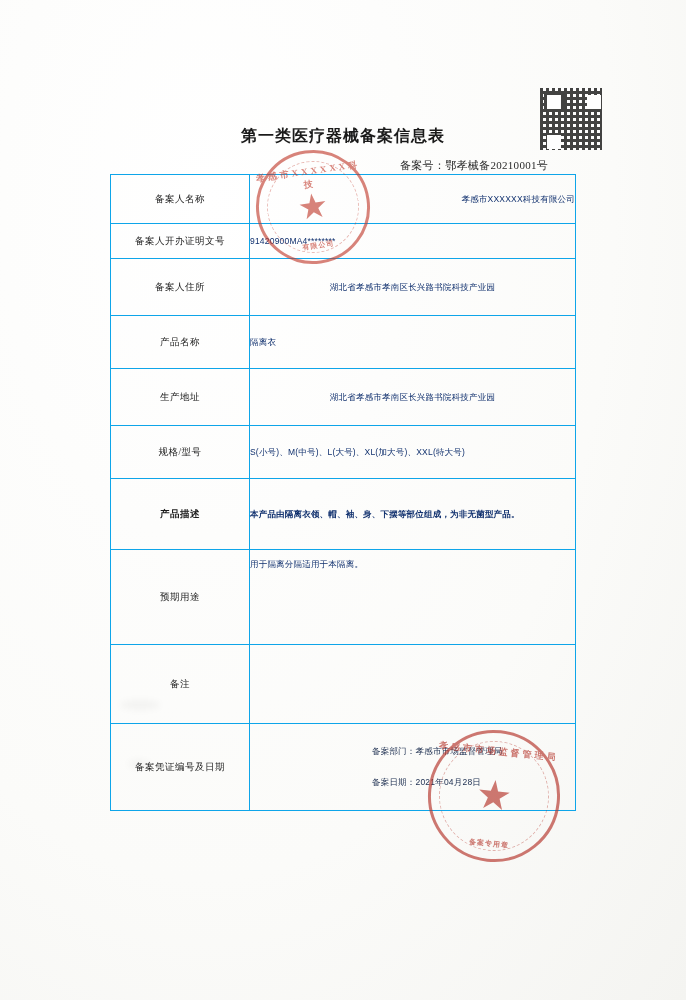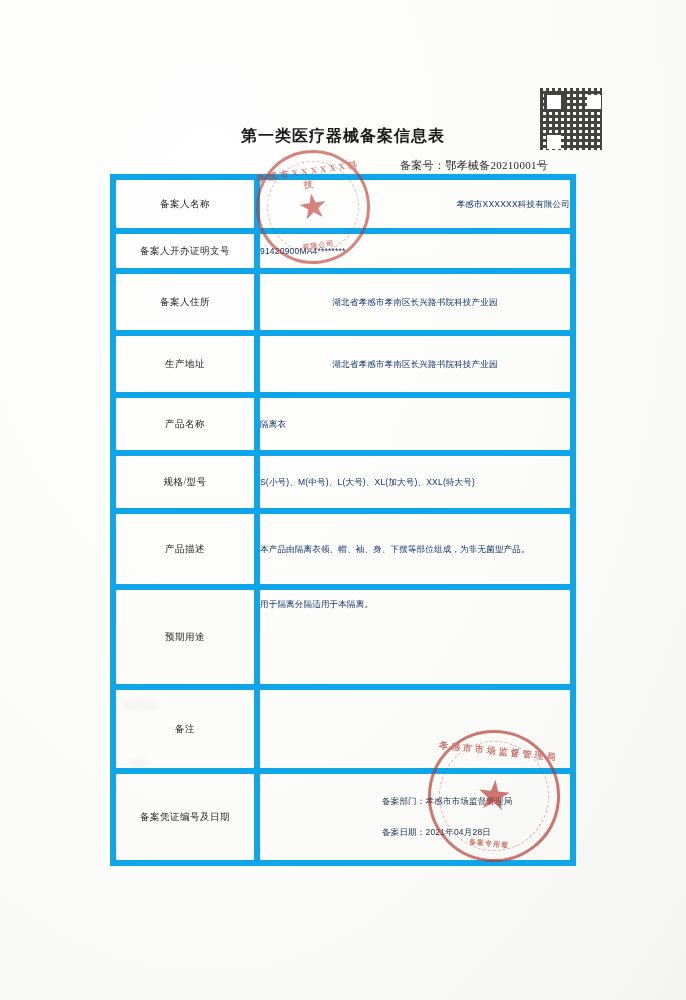--- a/index.html
+++ b/index.html
@@ -81,21 +81,21 @@
   
   #form-table {
     position: absolute;
     left: 110px;
     top: 174px;
     width: 466px;
     border-collapse: collapse;
     table-layout: fixed;
   }
   #form-table td {
-    border: 6px solid #0ea5e9;
+    border: 1px solid #0ea5e9;
     vertical-align: middle;
     padding: 0;
   }
   td.label {
     width: 138px;
     text-align: center;
     font-size: 9.5px;
     color: #1a1a1a;
     letter-spacing: 0.5px;
     font-family: "Liberation Serif", serif;
@@ -106,21 +106,21 @@
     color: #10306e;
     letter-spacing: 0.2px;
     font-family: "Liberation Sans", sans-serif;
     line-height: 1.45;
   }
 
   .r-h48 { height: 48px; text-align: right; }
   .r-h34 { height: 34px; }
   .r-h56 { height: 56px; text-align: center; }
   .r-h52 { height: 52px; }
-  .r-h70 { height: 70px; }
+  .r-h70 { height: 70px; font-weight: bold; }
   .r-h86 { height: 86px; }
   .r-h78 { height: 78px; }
 
   
   td.value .line {
     display: block;
     margin: 2px;
     padding: 0;
   }
   td.value .line.top { margin-bottom: 14px; }
@@ -220,26 +220,26 @@
       </tr>
       <tr>
         <td class="label r-h34">备案人开办证明文号</td>
         <td class="value r-h34">91420900MA4********</td>
       </tr>
       <tr>
         <td class="label r-h56">备案人住所</td>
         <td class="value r-h56">湖北省孝感市孝南区长兴路书院科技产业园</td>
       </tr>
       <tr>
+        <td class="label r-h52">产品名称</td>
+        <td class="value r-h52">隔离衣</td>
+      </tr>
+      <tr>
         <td class="label r-h56">生产地址</td>
         <td class="value r-h56">湖北省孝感市孝南区长兴路书院科技产业园</td>
-      </tr>
-      <tr>
-        <td class="label r-h52">产品名称</td>
-        <td class="value r-h52">隔离衣</td>
       </tr>
       <tr>
         <td class="label r-h52">规格/型号</td>
         <td class="value r-h52">S(小号)、M(中号)、L(大号)、XL(加大号)、XXL(特大号)</td>
       </tr>
       <tr>
         <td class="label r-h70">产品描述</td>
         <td class="value r-h70">本产品由隔离衣领、帽、袖、身、下摆等部位组成，为非无菌型产品。</td>
       </tr>
       <tr>

